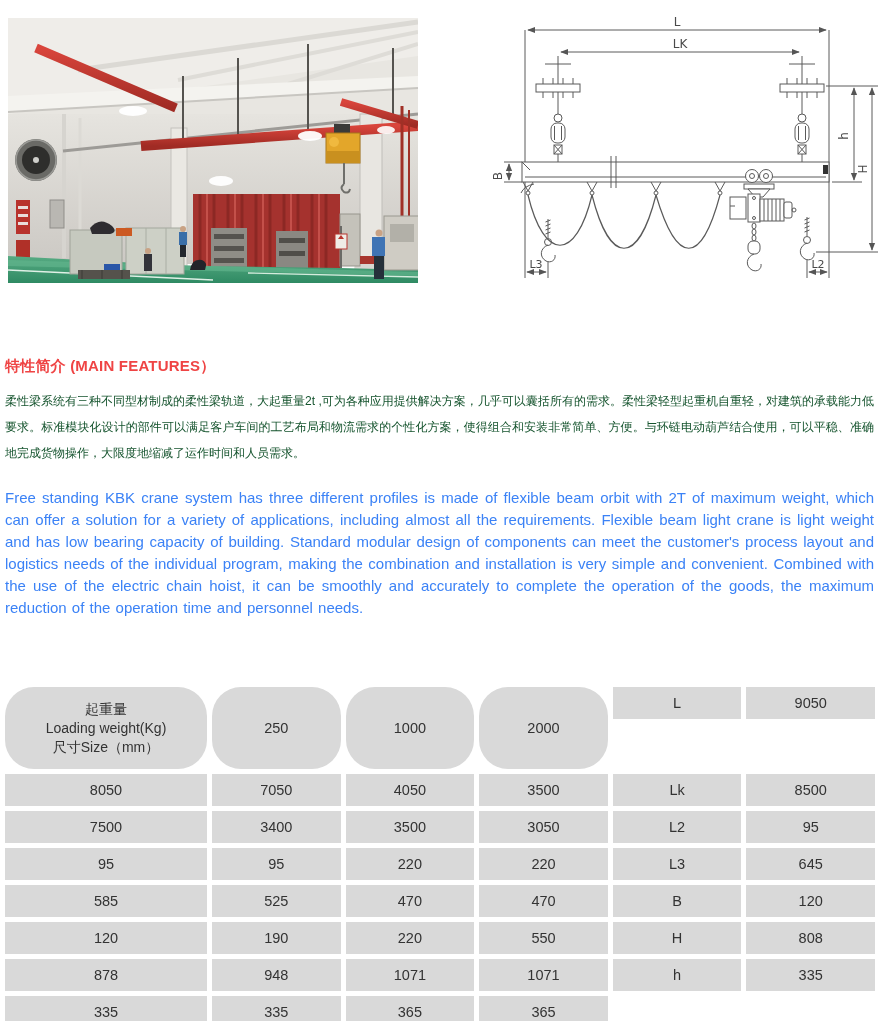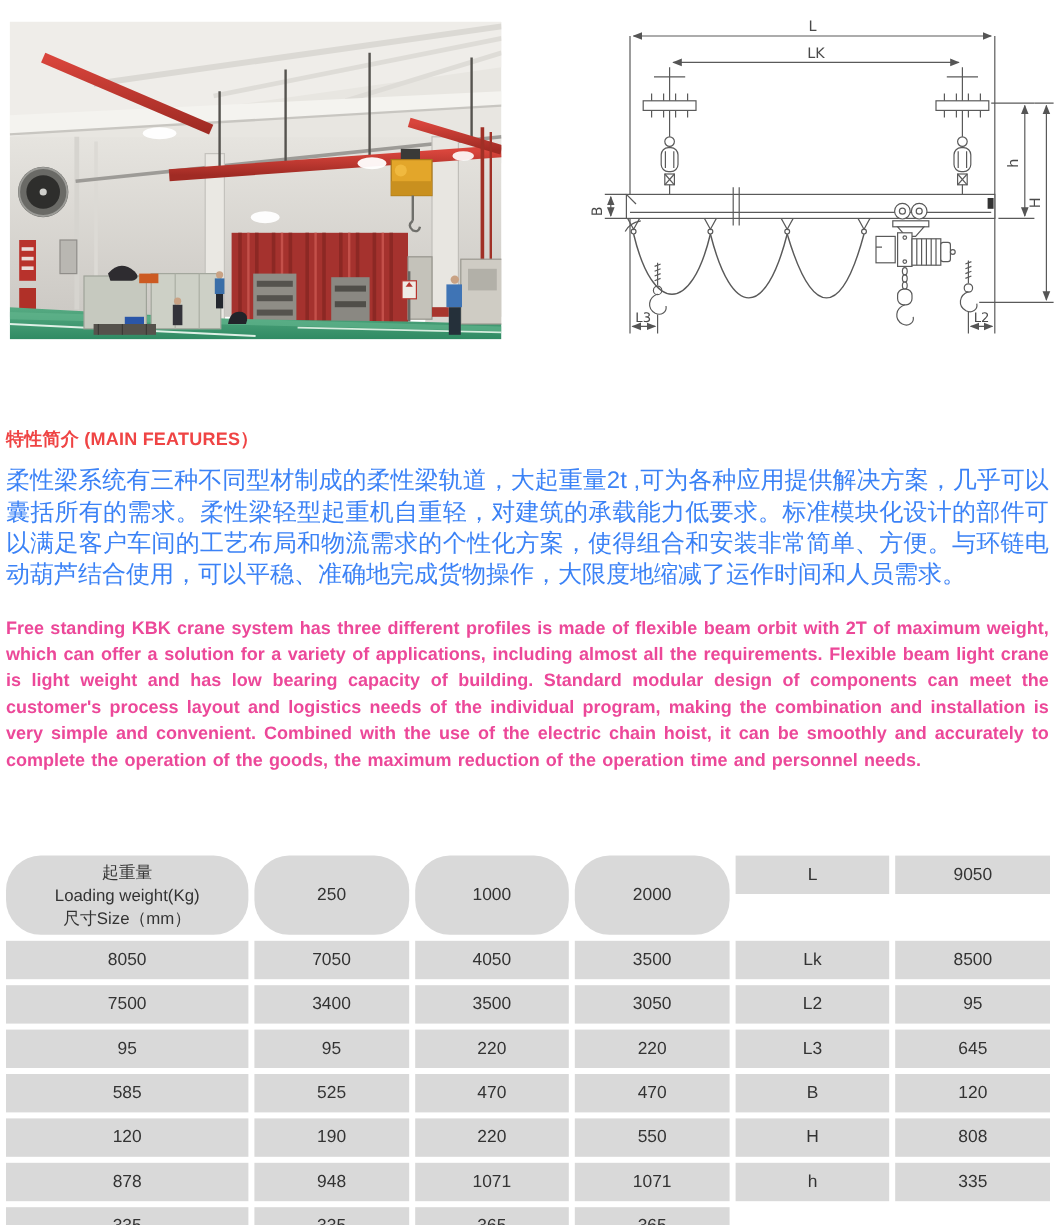--- a/index.html
+++ b/index.html
@@ -9,32 +9,32 @@
   }
   
   .photo-wrap{position:absolute;left:8px;top:18px;width:410px;height:265px;overflow:hidden;}
   .diagram-wrap{position:absolute;left:482px;top:14px;width:400px;height:272px;}
   svg{display:block;}
   .dim-label{font-family:"DejaVu Sans",sans-serif;font-size:12px;fill:#4a4a4a;}
   .dim-label-sm{font-family:"DejaVu Sans",sans-serif;font-size:11px;fill:#4a4a4a;}
   
   .content{padding:357px 5px 0 5px;}
   .features-heading{font-size:15px;font-weight:bold;color:#ef4444;letter-spacing:.2px;}
-  .para-cn{margin:12px 1px 0 0;text-align:justify;font-size:20px;line-height:26px;color:#3b82f6;}
-  .para-en{margin:21px 1px 0 0;text-align:justify;font-size:15px;line-height:22px;color:#ec4899;word-spacing:1px;font-weight:bold;}
+  .para-cn{margin:12px 1px 0 0;text-align:justify;font-size:12px;line-height:26px;color:#14532d;}
+  .para-en{margin:21px 1px 0 0;text-align:justify;font-size:15px;line-height:22px;color:#3b82f6;word-spacing:1px;}
   
   .spec-table{
     margin-top:68px;display:grid;grid-template-columns:202px repeat(5,1fr);
     gap:5px;background:#fff;
   }
   .cell{
     background:var(--cell-bg,#d9d9d9);display:flex;align-items:center;justify-content:center;
     height:32px;font-size:14.5px;color:#333;text-align:center;
   }
-  .cell.head{height:66px;border-radius:29px;}
+  .cell.head{height:82px;border-radius:29px;}
   .corner-cell{flex-direction:column;line-height:19px;font-size:14px;}
   .corner-cell span{display:block;}
 </style>
 </head>
 <body>
 
 <div class="photo-wrap">
 <svg width="410" height="265" viewBox="0 0 410 265">
   <defs>
     <linearGradient id="wallg" x1="0" y1="0" x2="0" y2="1">

